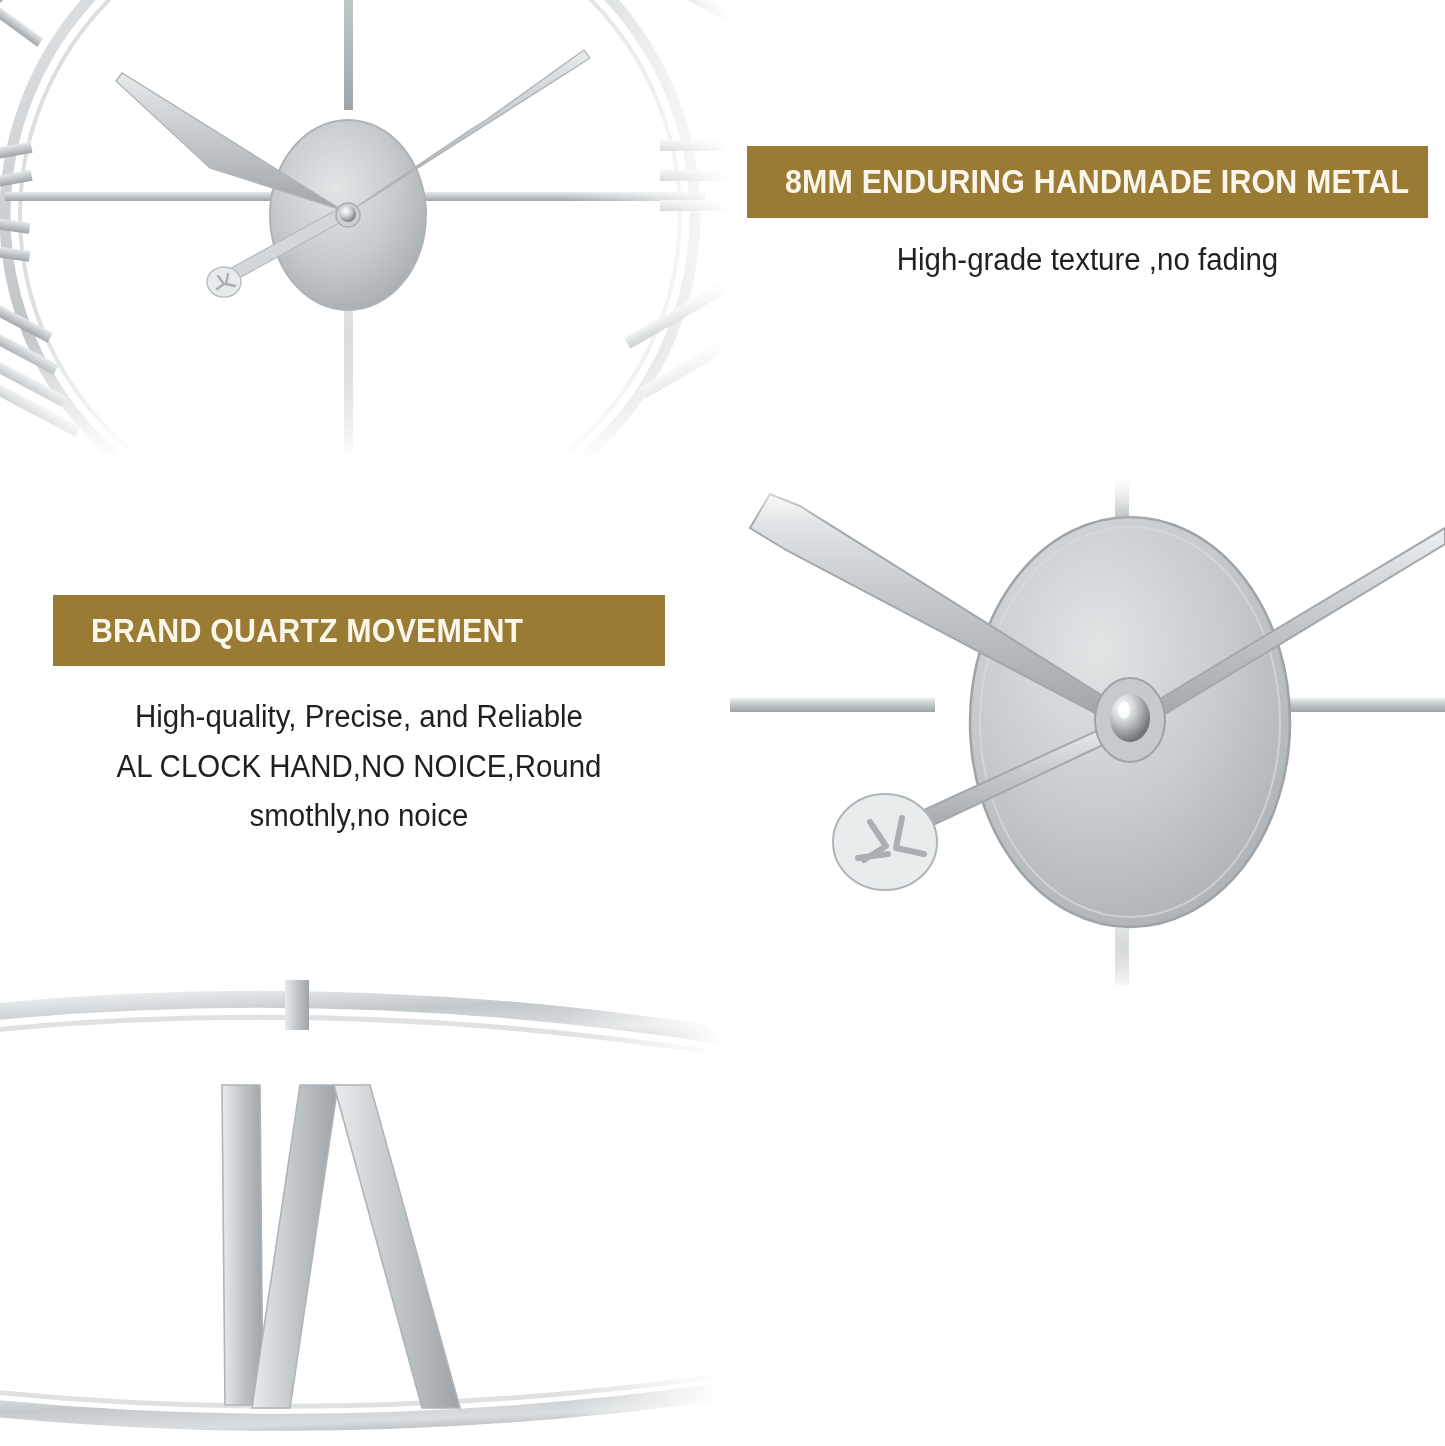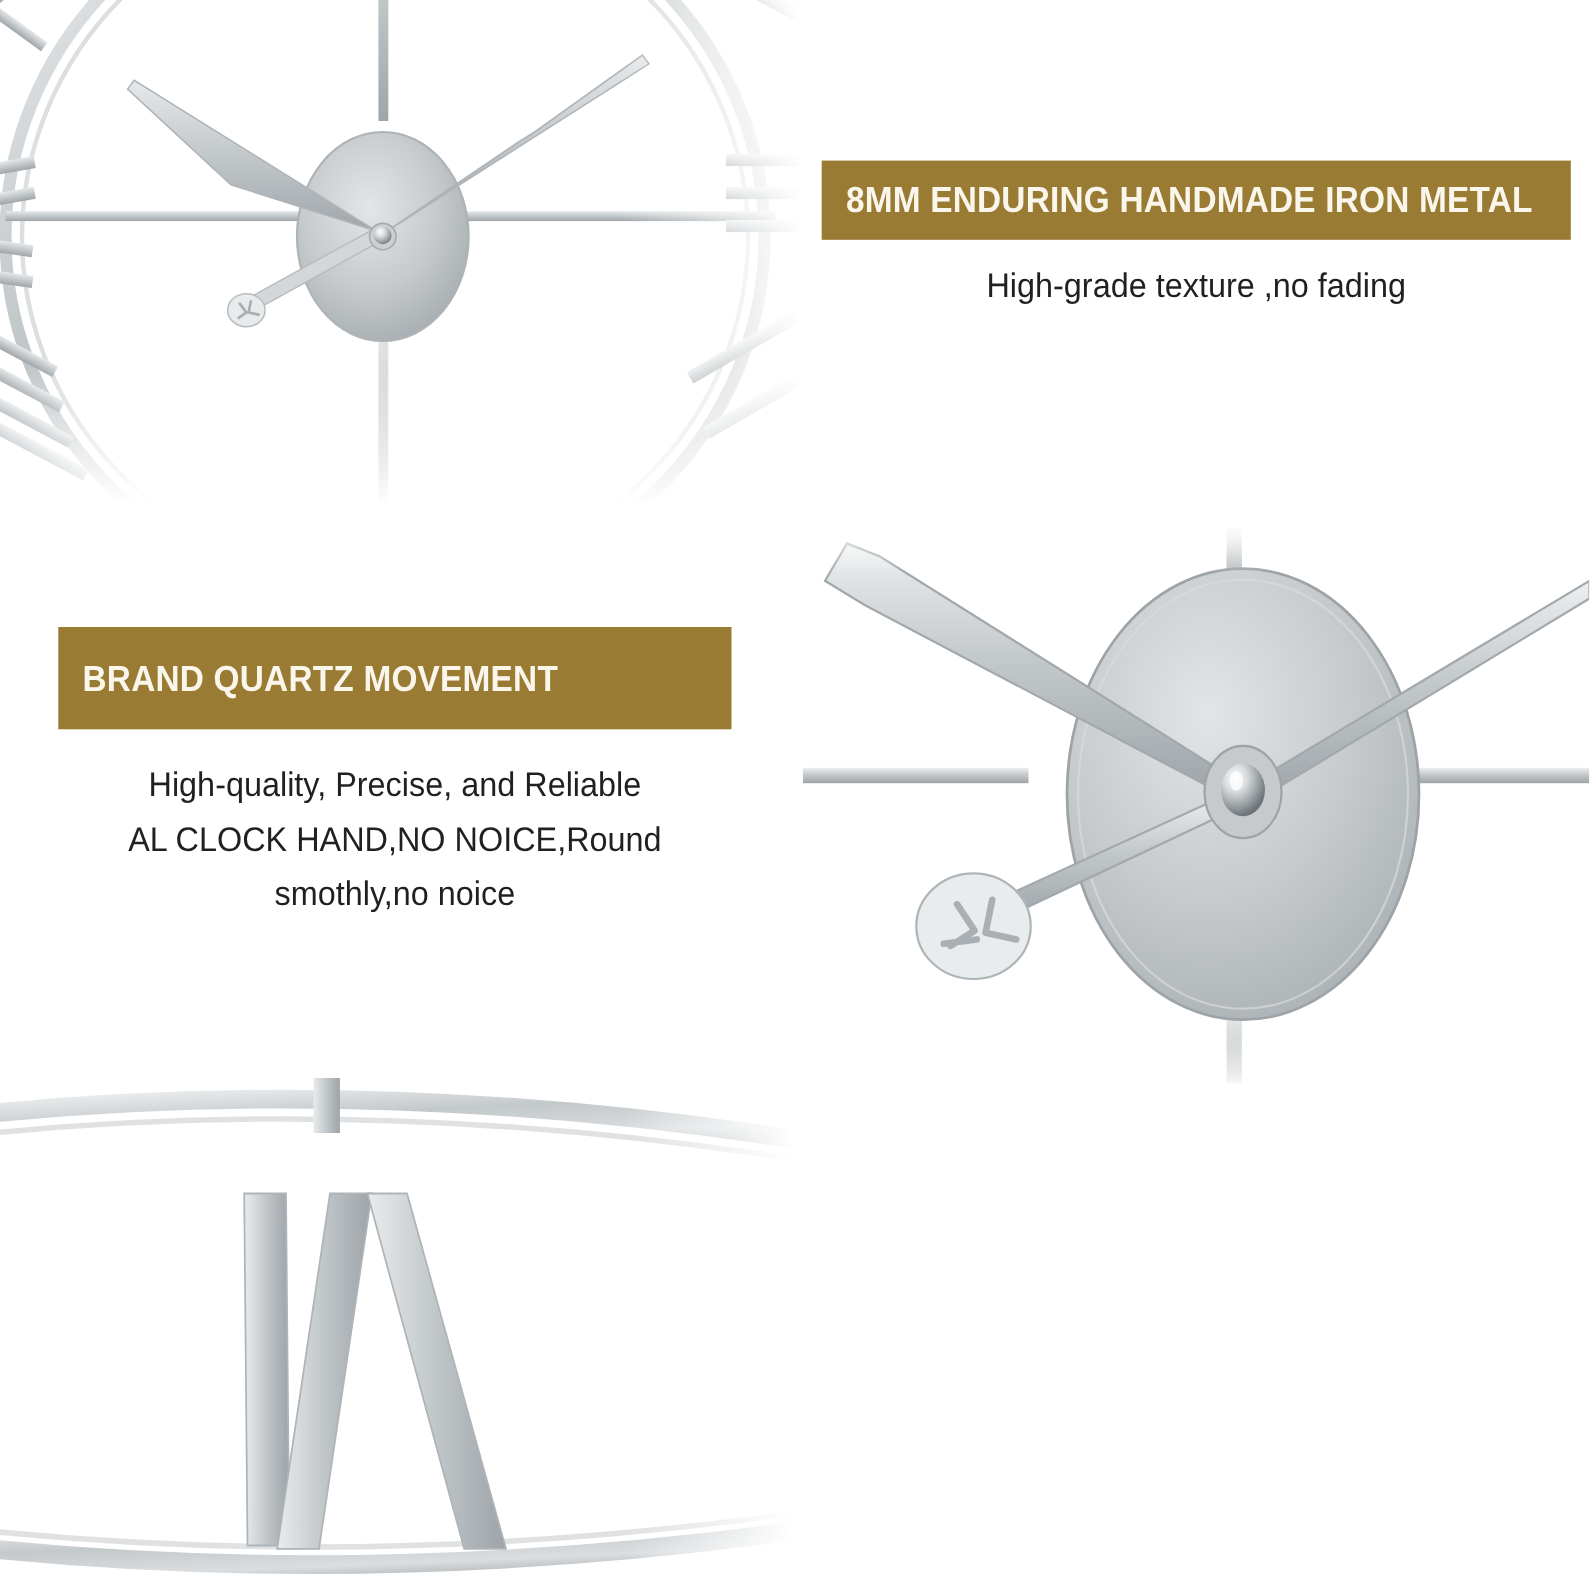--- a/index.html
+++ b/index.html
@@ -10,21 +10,21 @@
     font-family: "Liberation Sans", sans-serif;
     overflow: hidden;
   }
   .page { position: relative; width: 1445px; height: 1446px; background: #fff; }
 
   
   .feature { position: absolute; }
   .banner {
     background: #9A7B33;
     display: flex; align-items: center;
-    padding: 0 22px;
+    padding: 0 38px;
     height: 72px;
   }
   .banner-title {
     color: #FAF6EC;
     font-family: "Liberation Sans", sans-serif;
     font-weight: 700;
     font-size: 33px;
     letter-spacing: 0.2px;
     white-space: nowrap;
     transform: scaleX(0.92);
@@ -40,21 +40,21 @@
     transform: scaleX(0.95);
   }
   .caption .line { display: block; }
 
   
   #feat-iron   { left: 747px; top: 146px;  width: 681px; }
   #feat-iron .banner { width: 681px; }
   #feat-iron .caption { margin-top: 20px; width: 681px; }
 
   #feat-quartz { left: 53px;  top: 570px;  width: 612px; }
-  #feat-quartz .banner { width: 612px; height: 93px; }
+  #feat-quartz .banner { width: 612px; height: 71px; margin-top: 25px; }
   #feat-quartz .caption { margin-top: 26px; width: 612px; line-height: 1.60; }
 
   #feat-design { left: 773px; top: 1120px; width: 612px; }
   #feat-design .banner { width: 612px; }
   #feat-design .caption { margin-top: 22px; width: 612px; }
 
   
   .photo { position: absolute; overflow: hidden; background: #ffffff; }
   #photo-dial     { left: -30px; top: -40px;  width: 760px;  height: 500px; }
   #photo-hub      { left: 730px; top: 470px;  width: 715px;  height: 520px; }

